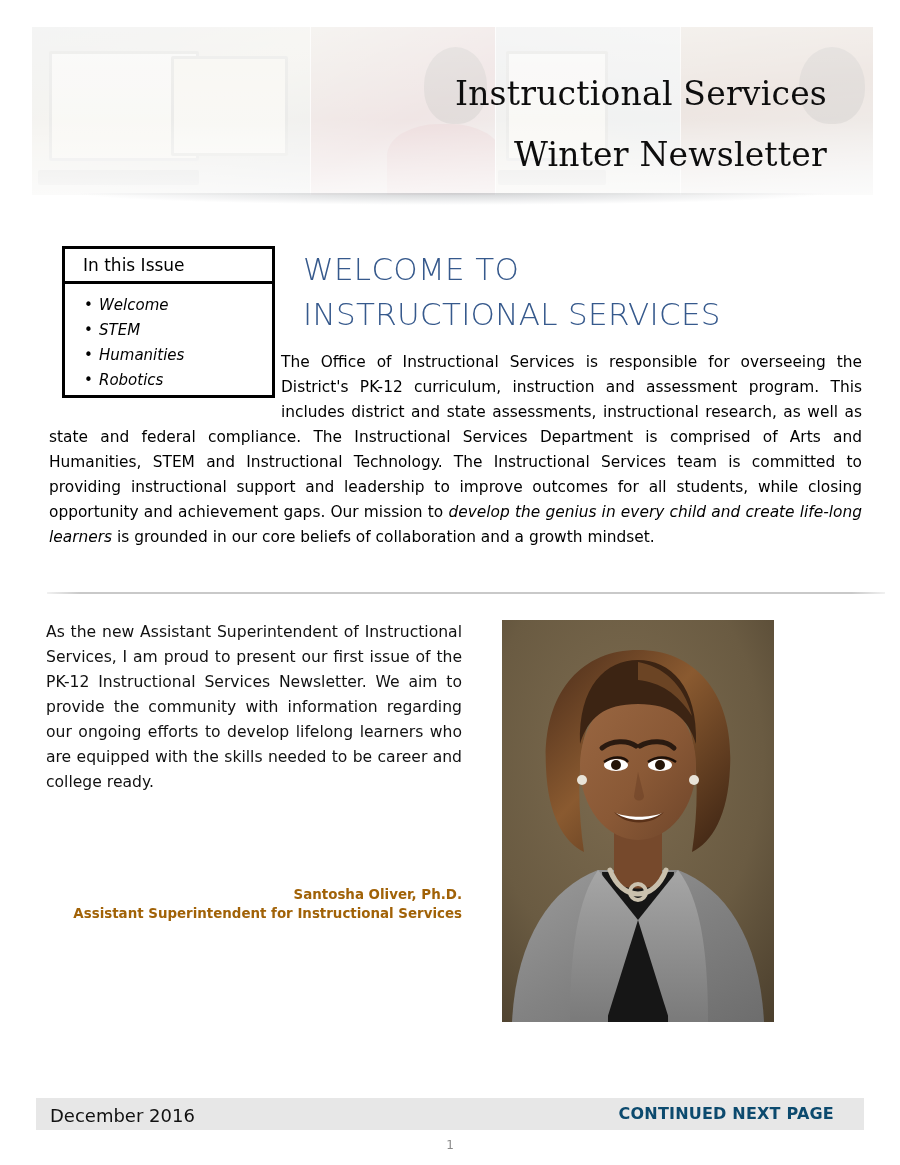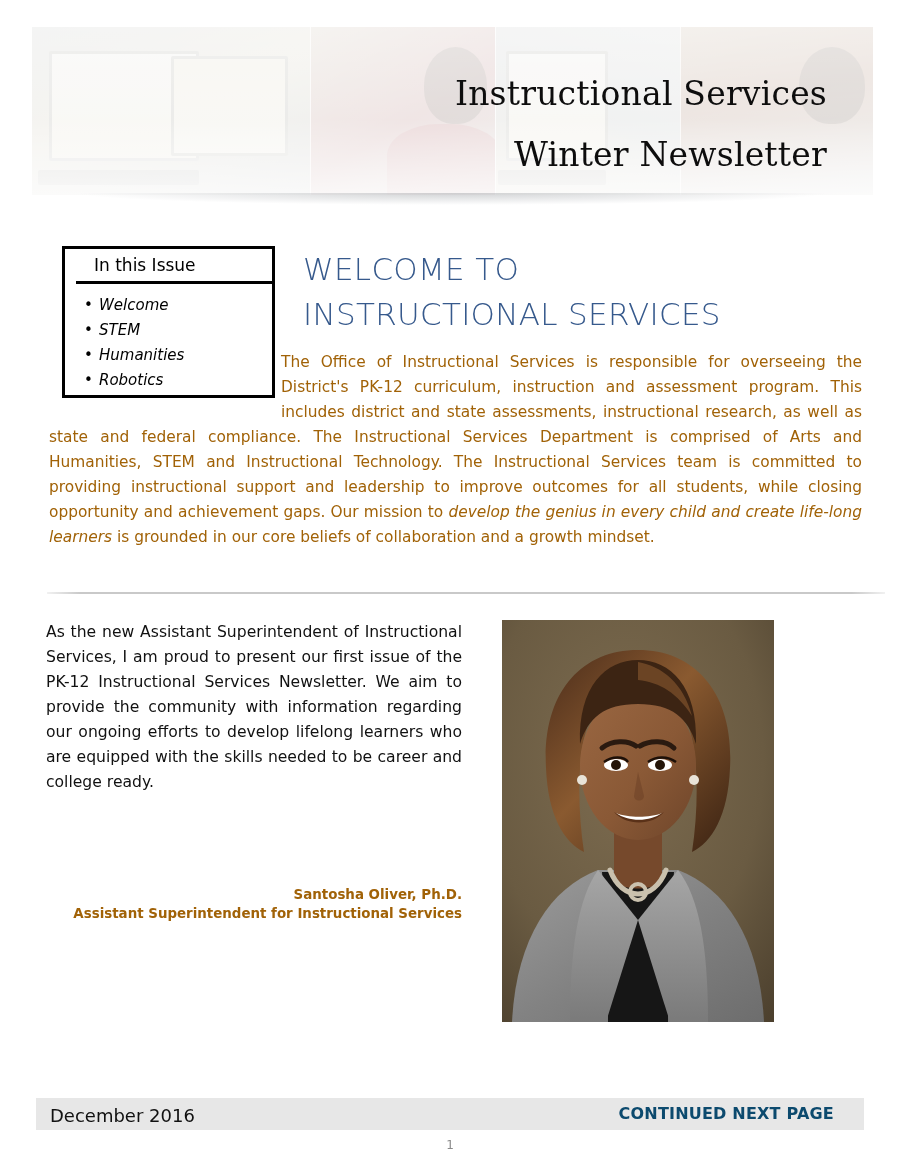--- a/index.html
+++ b/index.html
@@ -100,21 +100,20 @@
     border: 3px solid #000000;
     background: #ffffff;
     box-sizing: border-box;
     z-index: 3;
   }
   .issue-head {
     font-size: 17px;
     padding: 6px 0 6px 18px;
     border-bottom: 3px solid #000000;
     color: #000;
-    margin-left: 11px;
   }
   .issue-list {
     margin: 0;
     padding: 9px 0 0 34px;
     list-style: none;
   }
   .issue-list li {
     font-style: italic;
     font-size: 15px;
     line-height: 1.67;
@@ -141,21 +140,21 @@
     color: #36598c;
   }
   .welcome-body {
     position: absolute;
     left: 49px;
     top: 350px;
     width: 813px;
     font-size: 15.4px;
     line-height: 1.62;
     text-align: justify;
-    color: #a16207;
+    color: #000000;
   }
   .float-spacer {
     float: left;
     width: 232px;
     height: 52px;
     shape-outside: inset(0);
   }
   .welcome-body em { font-style: italic; }
 
   

